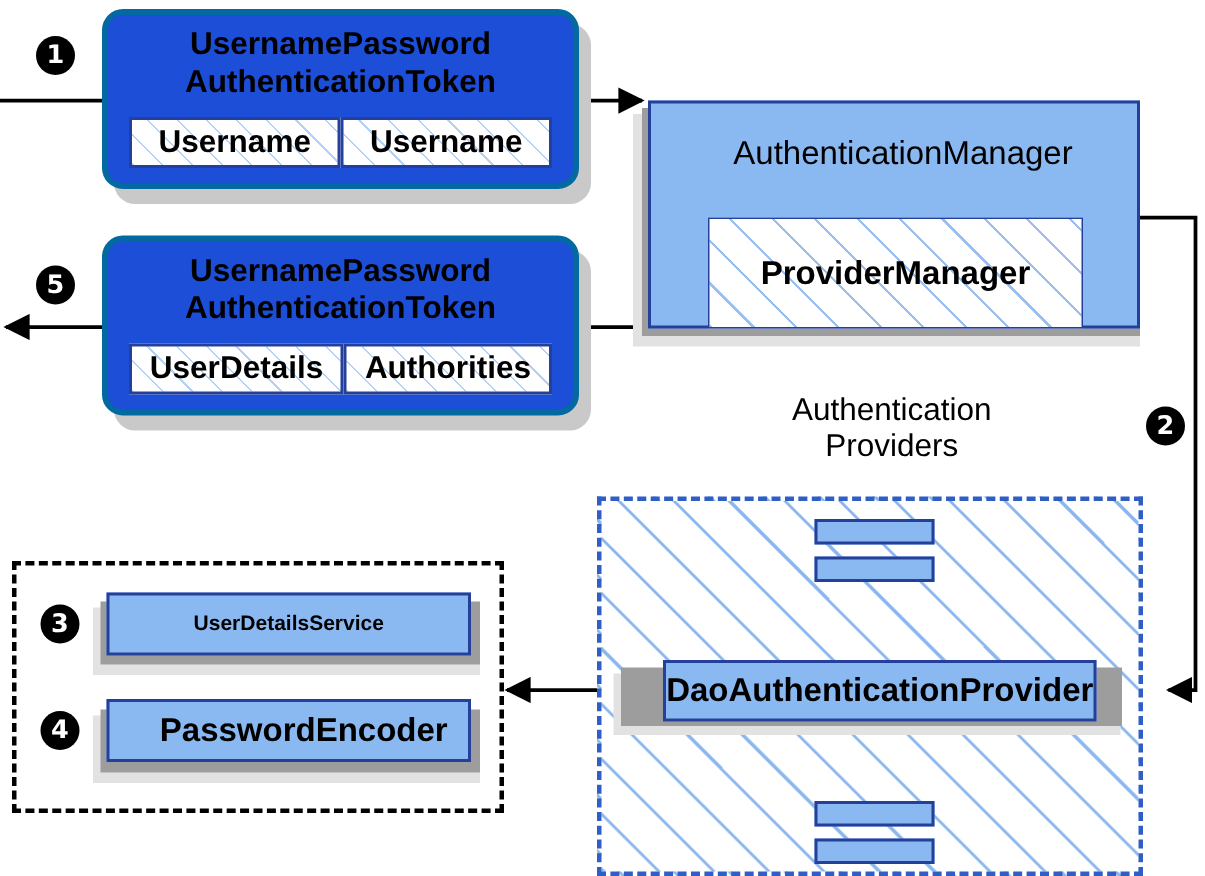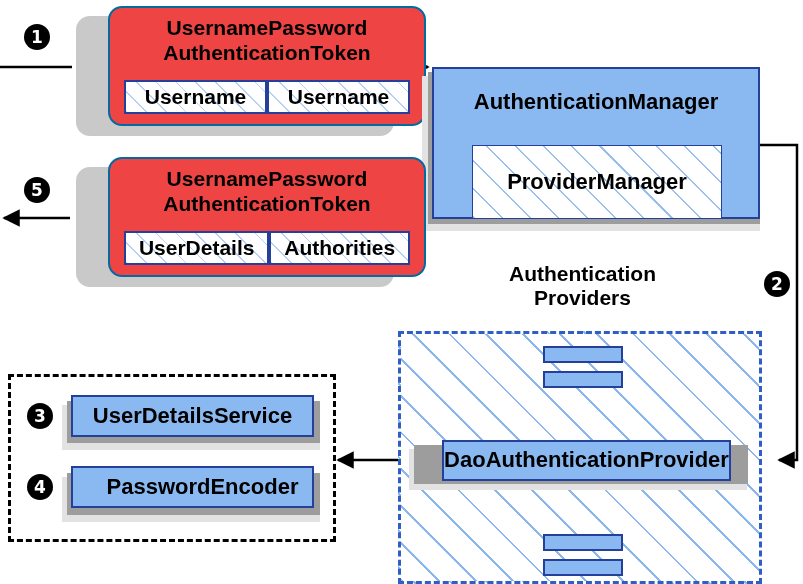--- a/index.html
+++ b/index.html
@@ -34,25 +34,24 @@
 
   
   .node-blue {
     background: #8ab9f2;
     border: 2px solid #24409a;
   }
 
   
   .token-card {
     border-radius: 14px;
-    border: 2px solid #0369a1;
-    background: #ef4444;
+    border: 4px solid #0369a1;
+    background: #1d4ed8;
     display: block;
     padding: 0;
-    margin-left: 40px;
   }
   .token-title {
     position: absolute;
     left: 0;
     right: 0;
     top: 8px;
     text-align: center;
     font-size: 21px;
     font-weight: bold;
     line-height: 1.18;
@@ -166,23 +165,24 @@
     justify-content: center;
     font-family: "DejaVu Sans", sans-serif;
     line-height: 1;
   }
 
   
   .caption {
     position: absolute;
     text-align: center;
     font-size: 21px;
-    font-weight: bold;
+    font-weight: normal;
     color: #000;
     line-height: 1.15;
+    padding-left: 12px;
   }
 
   
   #connectors {
     position: absolute;
     left: 0;
     top: 0;
     width: 803px;
     height: 584px;
     pointer-events: none;
@@ -268,21 +268,21 @@
   <div class="shadow-dark" style="left:414px; top:445px; width:334px; height:39px;"></div>
   <div class="box node-blue" style="left:418px; top:440px; width:289px; height:41px; font-size:22px;margin-left:24px;">DaoAuthenticationProvider</div>
 
   <div class="mini-bar" style="left:543px; top:534px; width:80px; height:17px;"></div>
   <div class="mini-bar" style="left:543px; top:559px; width:80px; height:17px;"></div>
 
   <div class="dashed-black" style="left:8px; top:374px; width:328px; height:168px;"></div>
 
   <div class="shadow-light" style="left:62px; top:405px; width:258px; height:45px;"></div>
   <div class="shadow-dark" style="left:67px; top:401px; width:253px; height:42px;"></div>
-  <div class="box node-blue" style="left:71px; top:395px; width:243px; height:42px; font-size:22px;">UserDetailsService</div>
+  <div class="box node-blue" style="left:71px; top:395px; width:243px; height:42px; font-size:14px;">UserDetailsService</div>
   <div class="bullet" style="left:27px; top:403px;">3</div>
 
   <div class="shadow-light" style="left:62px; top:477px; width:258px; height:45px;"></div>
   <div class="shadow-dark" style="left:67px; top:473px; width:253px; height:42px;"></div>
   <div class="box node-blue" style="left:71px; top:466px; width:243px; height:42px; font-size:22px;padding-left:20px;">PasswordEncoder</div>
   <div class="bullet" style="left:27px; top:474px;">4</div>
 
 </div>
 
 </body></html>

